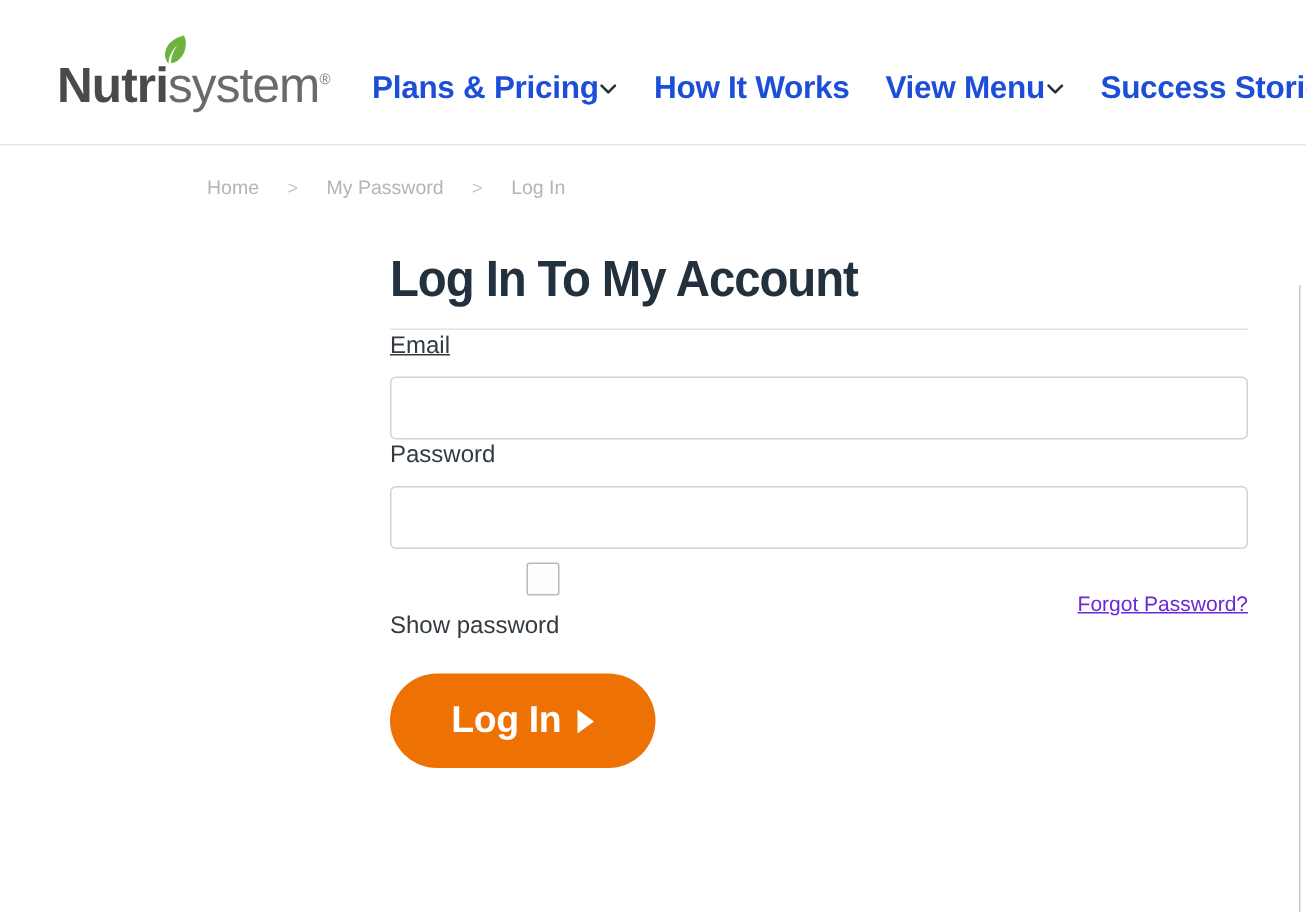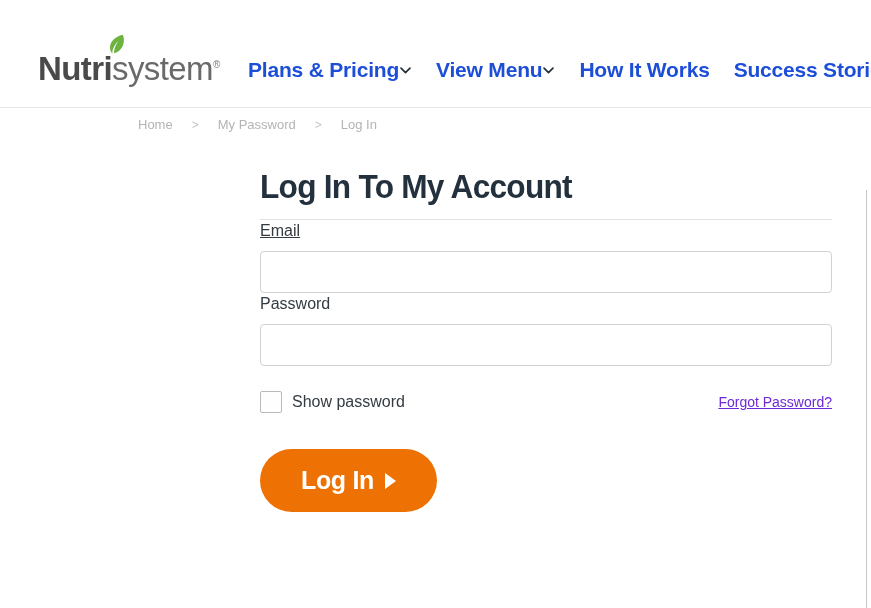--- a/index.html
+++ b/index.html
@@ -20,21 +20,21 @@
     position: relative;
     width: 871px;
     height: 608px;
     background: #ffffff;
     overflow: hidden;
   }
 
   
   .site-header {
     position: absolute;
-    top: 11px; left: 0;
+    top: 0; left: 0;
     width: 871px;
     height: 97px;
     background: #ffffff;
     border-bottom: 1px solid #e6e6e6;
     display: flex;
     align-items: center;
     white-space: nowrap;
   }
 
   .brand {
@@ -181,20 +181,21 @@
     height: 24px;
     display: flex;
     align-items: center;
     justify-content: space-between;
   }
   .showpw {
     display: flex;
     align-items: flex-end;
     gap: 10px;
     cursor: pointer;
+    flex-direction: column;
   }
   .checkbox {
     width: 22px;
     height: 22px;
     border: 1px solid #b9b9b9;
     border-radius: 2px;
     background: #fefefe;
     flex: 0 0 auto;
   }
   .showpw-label {
@@ -267,28 +268,28 @@
     <nav class="main-nav">
 
       <div class="nav-item">
         <span>Plans &amp; Pricing</span>
         <svg class="chev" viewBox="0 0 16 16" xmlns="http://www.w3.org/2000/svg">
           <path d="M2.5 5 L8 10.5 L13.5 5" fill="none" stroke="#24303c" stroke-width="2.1" stroke-linecap="round" stroke-linejoin="round"></path>
         </svg>
       </div>
 
       <div class="nav-item">
+        <span>How It Works</span>
+      </div>
+
+      <div class="nav-item">
         <span>View Menu</span>
         <svg class="chev" viewBox="0 0 16 16" xmlns="http://www.w3.org/2000/svg">
           <path d="M2.5 5 L8 10.5 L13.5 5" fill="none" stroke="#24303c" stroke-width="2.1" stroke-linecap="round" stroke-linejoin="round"></path>
         </svg>
-      </div>
-
-      <div class="nav-item">
-        <span>How It Works</span>
       </div>
 
       <div class="nav-item">
         <span>Success Stories</span>
       </div>
 
     </nav>
   </header>
 
   <div class="breadcrumb">

